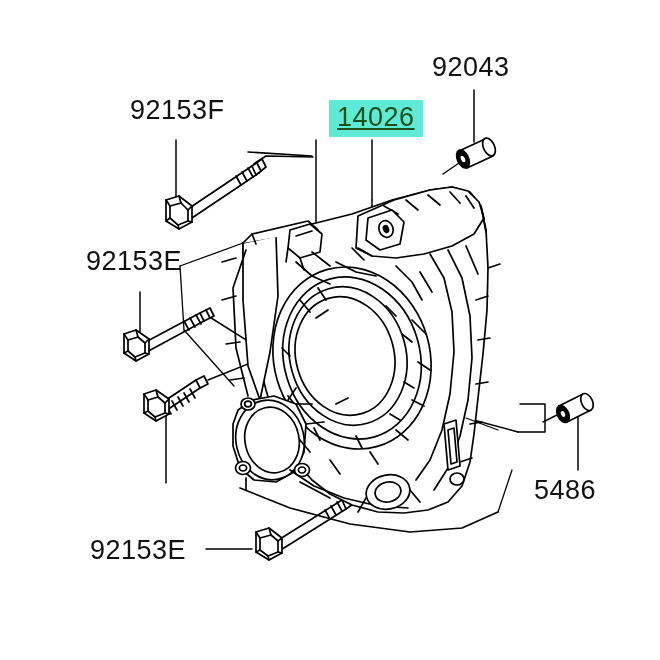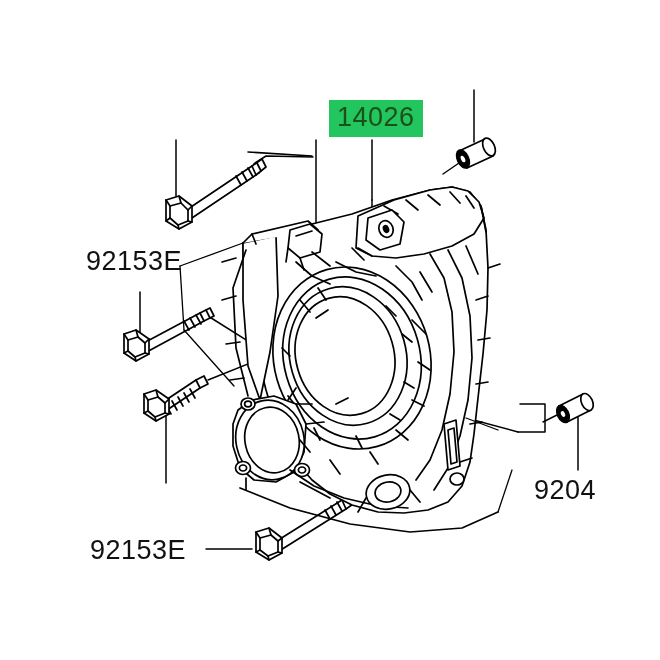--- a/index.html
+++ b/index.html
@@ -31,23 +31,24 @@
     position: absolute;
     font-family: "Liberation Sans", sans-serif;
     font-size: 27px;
     font-weight: 400;
     color: #111111;
     white-space: nowrap;
     letter-spacing: 0.5px;
     line-height: 1;
   }
   .part-label.highlight {
-    background: #22c55e;
+    background: #5eead4;
     color: #1d4f1b;
     padding: 4px 8px 6px 8px;
+    text-decoration: underline;
   }
 </style>
 </head>
 <body>
 
 <div id="diagram-root">
 
   <svg id="parts-svg" viewBox="0 0 660 660">
     <g fill="none" stroke="#000000" stroke-width="1.6" stroke-linecap="round" stroke-linejoin="round">
 
@@ -324,24 +325,26 @@
         <path d="M243 243 L180 266"></path>
         <path d="M180 266 L184 330"></path>
         <path d="M184 330 L234 386"></path>
         <path d="M498 512 L512 470"></path>
         <path d="M466 418 L498 430"></path>
       </g>
 
     </g>
   </svg>
 
+  <div class="part-label" style="left:130px; top:97px;">92153F</div>
 
   <div class="part-label highlight" style="left:329px; top:100px;">14026</div>
 
+  <div class="part-label" style="left:432px; top:54px;">92043</div>
 
   <div class="part-label" style="left:86px; top:248px;">92153E</div>
 
 
   <div class="part-label" style="left:90px; top:537px;">92153E</div>
 
-  <div class="part-label" style="left:534px; top:477px;">9204</div>
+  <div class="part-label" style="left:534px; top:477px;">5486</div>
 
 </div>
 
 </body></html>

